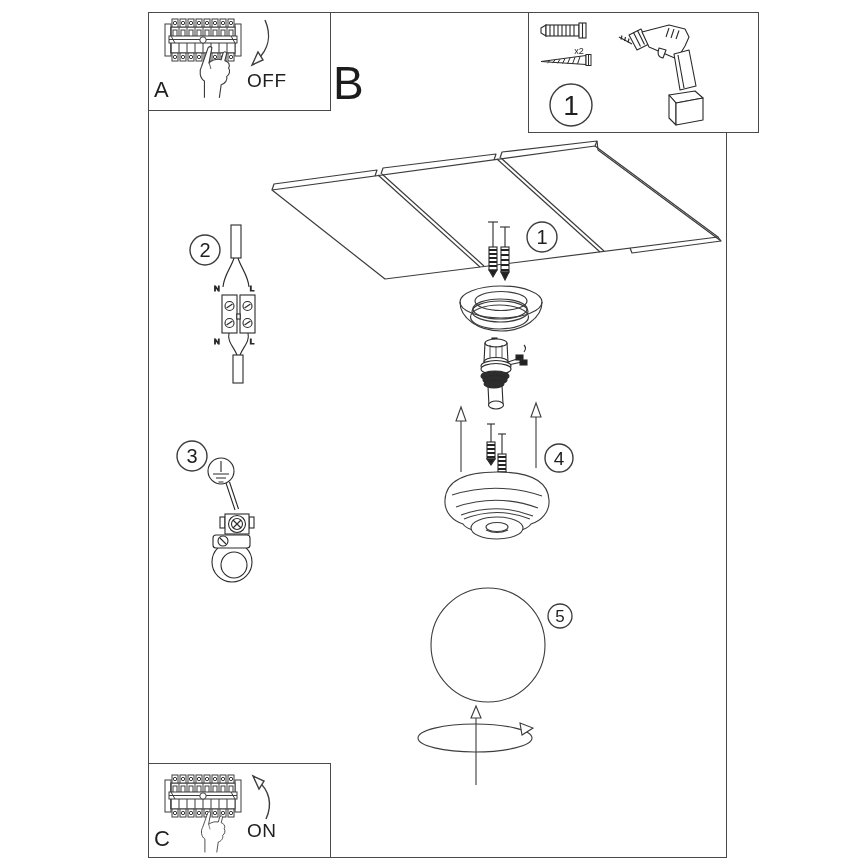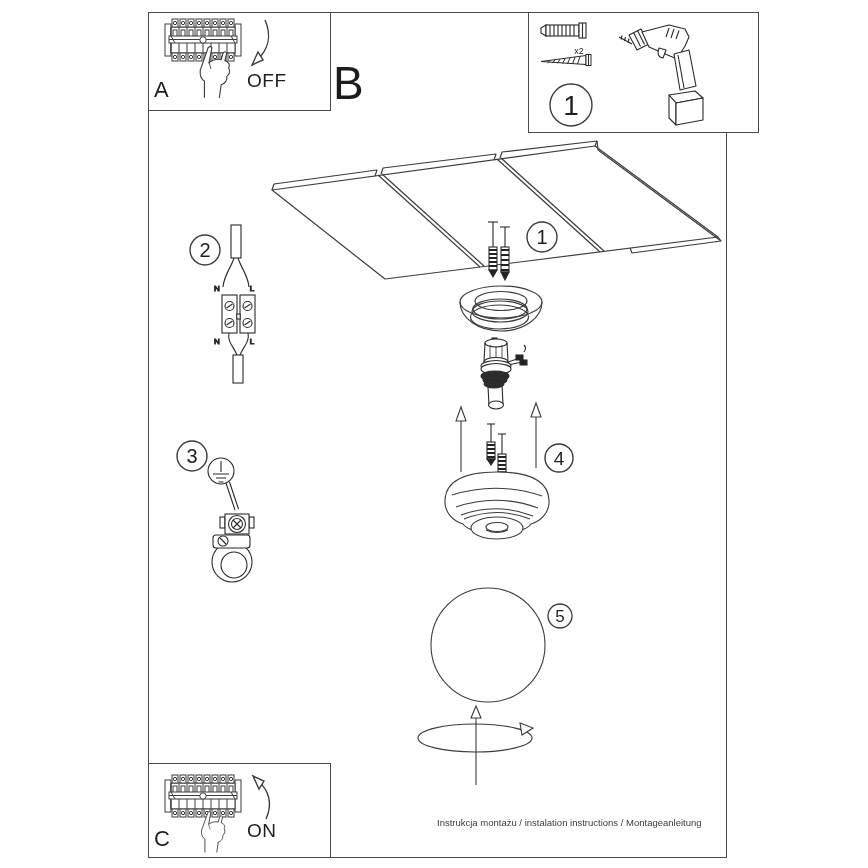--- a/index.html
+++ b/index.html
@@ -331,16 +331,15 @@
       <g stroke="#3c3c3c" fill="none" stroke-width="1.4">
         <path d="M117,55 C124,40 120,26 109,17"></path>
         <polygon points="104,12 115,17 110,25" fill="#fff"></polygon>
       </g>
       <text class="big-letter" x="5" y="82">C</text>
       <text class="switch-word" x="98" y="73">ON</text>
     </svg>
   </div>
 
   <div id="footer" class="abs">
-    <div>Instrukcja montażu / instalation instructions / Montageanleitung</div>
   </div>
 
 </div>
 
 </body></html>

